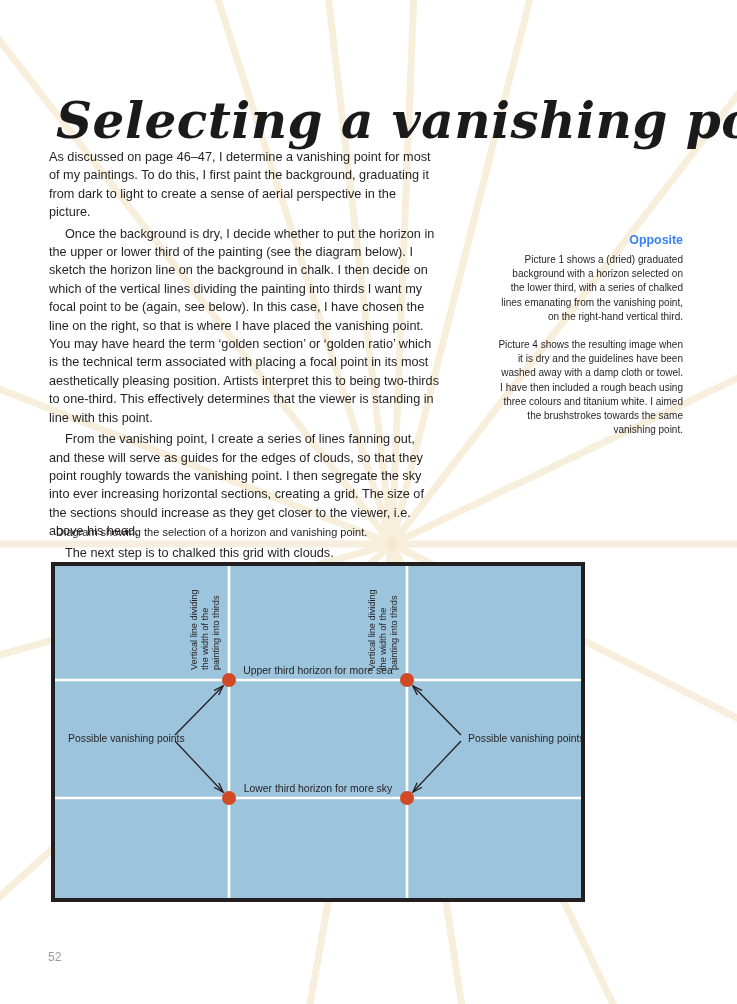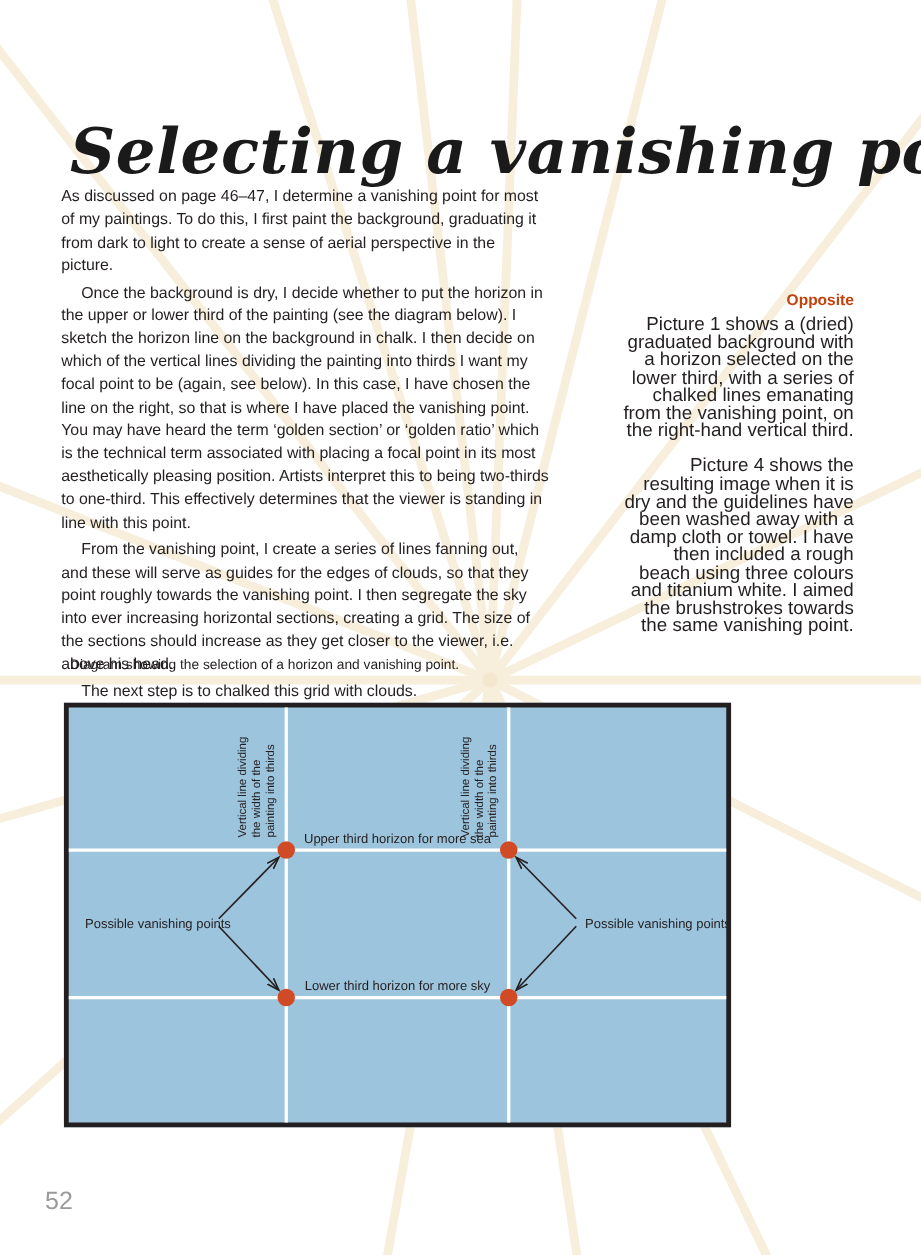--- a/index.html
+++ b/index.html
@@ -65,25 +65,25 @@
     top: 233px;
     width: 186px;
     z-index: 3;
     text-align: right;
   }
   #sidebar h2 {
     margin: 0 0 5px 0;
     font-size: 12.4px;
     line-height: 15px;
     font-weight: 700;
-    color: #c2410c;
+    color: #3b82f6;
   }
   #sidebar p {
     margin: 0 0 14px 0;
-    font-size: 15px;
+    font-size: 10px;
     line-height: 14.2px;
     color: #231f20;
   }
   #sidebar p:last-child { margin-bottom: 0; }
   
   #caption {
     position: absolute;
     left: 56px;
     top: 525px;
     z-index: 3;
@@ -101,24 +101,24 @@
     z-index: 4;
   }
   #diagram {
     display: block;
     width: 534px;
     height: 340px;
   }
   
   #page-number {
     position: absolute;
-    left: 36px;
+    left: 48px;
     top: 950px;
     z-index: 3;
-    font-size: 20px;
+    font-size: 12px;
     color: #9a9a9a;
   }
 </style>
 </head>
 <body>
 
 <div id="page">
 
   <svg id="rays" viewBox="0 0 737 1004" width="737" height="1004" aria-hidden="true">
     <g stroke="#f7eedb" stroke-width="7" fill="none" stroke-linecap="butt">

